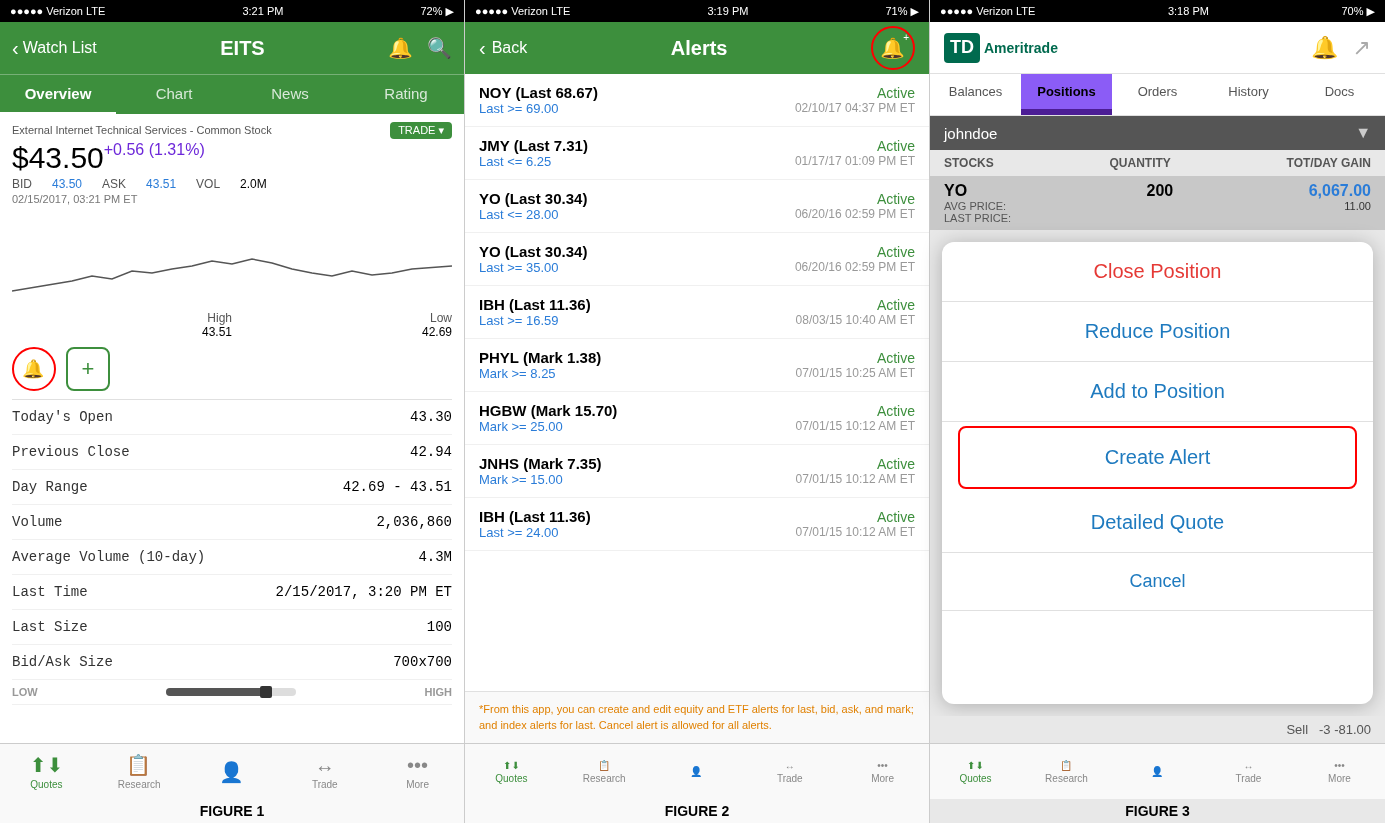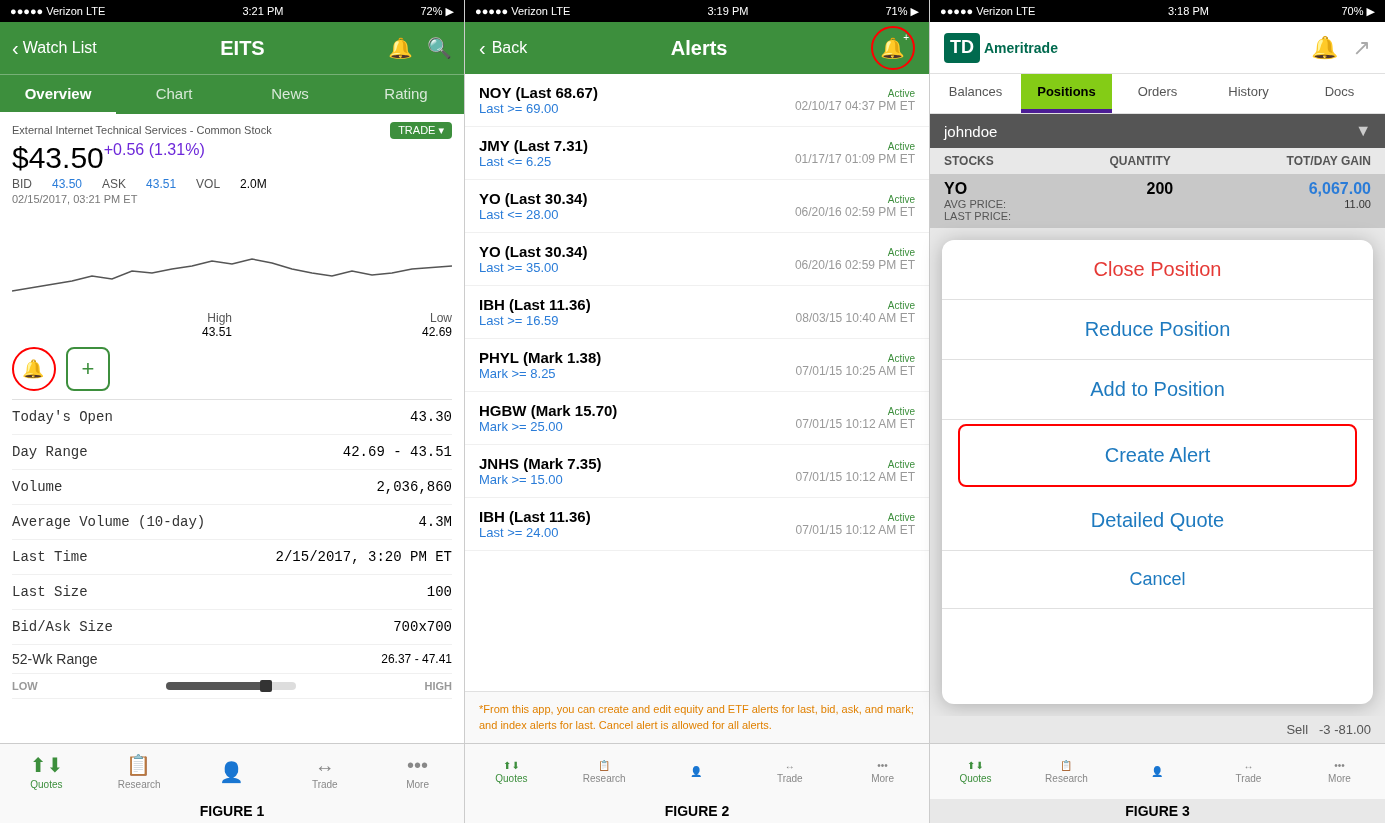--- a/index.html
+++ b/index.html
@@ -272,21 +272,21 @@
       display: flex;
       justify-content: space-between;
       align-items: center;
       padding: 10px 14px;
       border-bottom: 1px solid #f0f0f0;
     }
     .alert-item-left {}
     .alert-ticker { font-size: 15px; font-weight: 600; color: #000; }
     .alert-condition { font-size: 13px; color: #2a7cd8; }
     .alert-item-right { text-align: right; }
-    .alert-status { font-size: 10px; color: #3d8f3d; font-weight: 500; }
+    .alert-status { font-size: 14px; color: #3d8f3d; font-weight: 500; }
     .alert-datetime { font-size: 12px; color: #999; }
 
     .fig2-footer {
       padding: 10px 14px;
       background: #f9f9f9;
       border-top: 1px solid #e0e0e0;
       font-size: 11px;
       color: #e08000;
       line-height: 1.4;
     }
@@ -350,22 +350,22 @@
       background: #fff;
       border-bottom: 1px solid #e0e0e0;
     }
     .fig3-tab {
       flex: 1; text-align: center; padding: 10px 0;
       font-size: 13px; color: #555; cursor: pointer;
       border-bottom: 2px solid transparent;
     }
     .fig3-tab.active {
       color: #000; font-weight: 600;
-      border-bottom: 4px solid #4c1d95;
-      background: #84cc16;
+      border-bottom: 6px solid #4c1d95;
+      background: #8b5cf6;
     }
 
     
     .account-row {
       background: #555;
       color: #fff;
       padding: 8px 14px;
       display: flex;
       justify-content: space-between;
       align-items: center;
@@ -542,20 +542,24 @@
   </div>
 
   <div class="divider"></div>
 
   <div class="stats-section">
     <div class="stat-row">
       <span class="stat-label">Today's Open</span>
       <span class="stat-value">43.30</span>
     </div>
     <div class="stat-row">
+      <span class="stat-label">Previous Close</span>
+      <span class="stat-value">42.94</span>
+    </div>
+    <div class="stat-row">
       <span class="stat-label">Day Range</span>
       <span class="stat-value">42.69 - 43.51</span>
     </div>
     <div class="stat-row">
       <span class="stat-label">Volume</span>
       <span class="stat-value">2,036,860</span>
     </div>
     <div class="stat-row">
       <span class="stat-label">Average Volume (10-day)</span>
       <span class="stat-value">4.3M</span>
@@ -566,24 +570,20 @@
     </div>
     <div class="stat-row">
       <span class="stat-label">Last Size</span>
       <span class="stat-value">100</span>
     </div>
     <div class="stat-row">
       <span class="stat-label">Bid/Ask Size</span>
       <span class="stat-value">700x700</span>
     </div>
 
-    <div class="range-bar-row">
-      <span class="stat-label">52-Wk Range</span>
-      <span class="stat-value" style="font-size:12px;">26.37 - 47.41</span>
-    </div>
     <div class="range-bar-row" style="border-bottom:1px solid #f0f0f0;">
       <span class="range-bar-label">LOW</span>
       <div class="range-bar-track">
         <div class="range-bar-fill"></div>
         <div class="range-marker"></div>
       </div>
       <span class="range-bar-label">HIGH</span>
     </div>
     <div class="stat-row">
       

